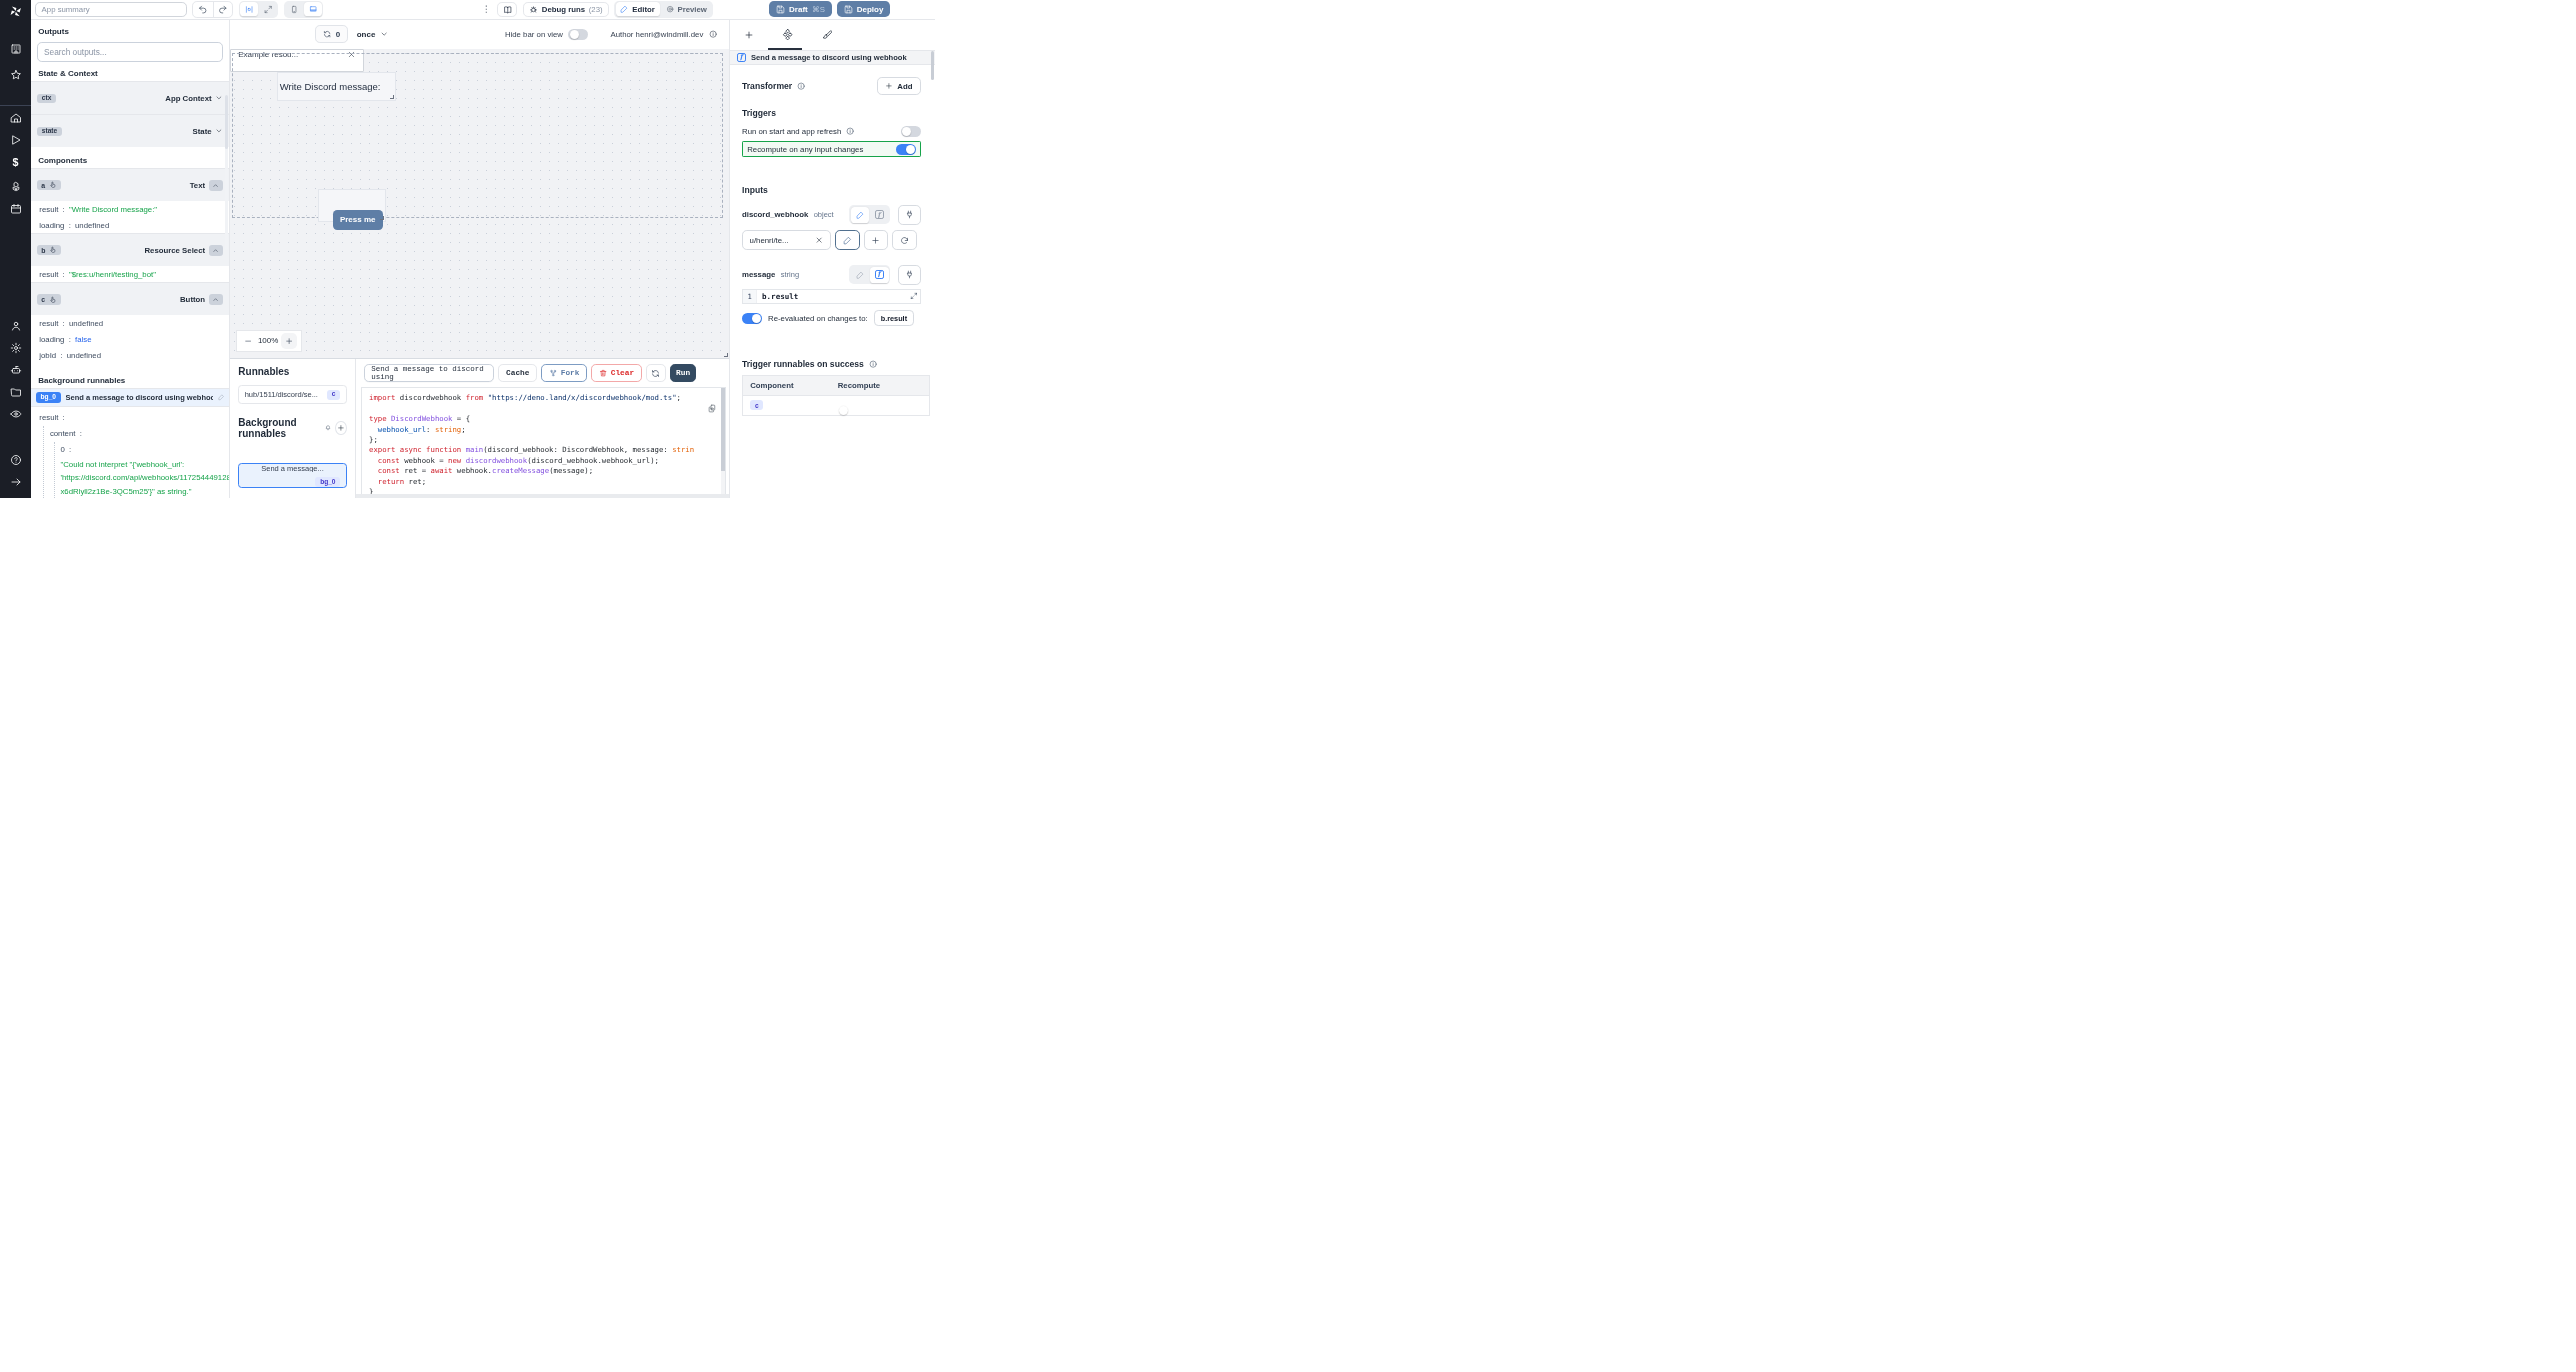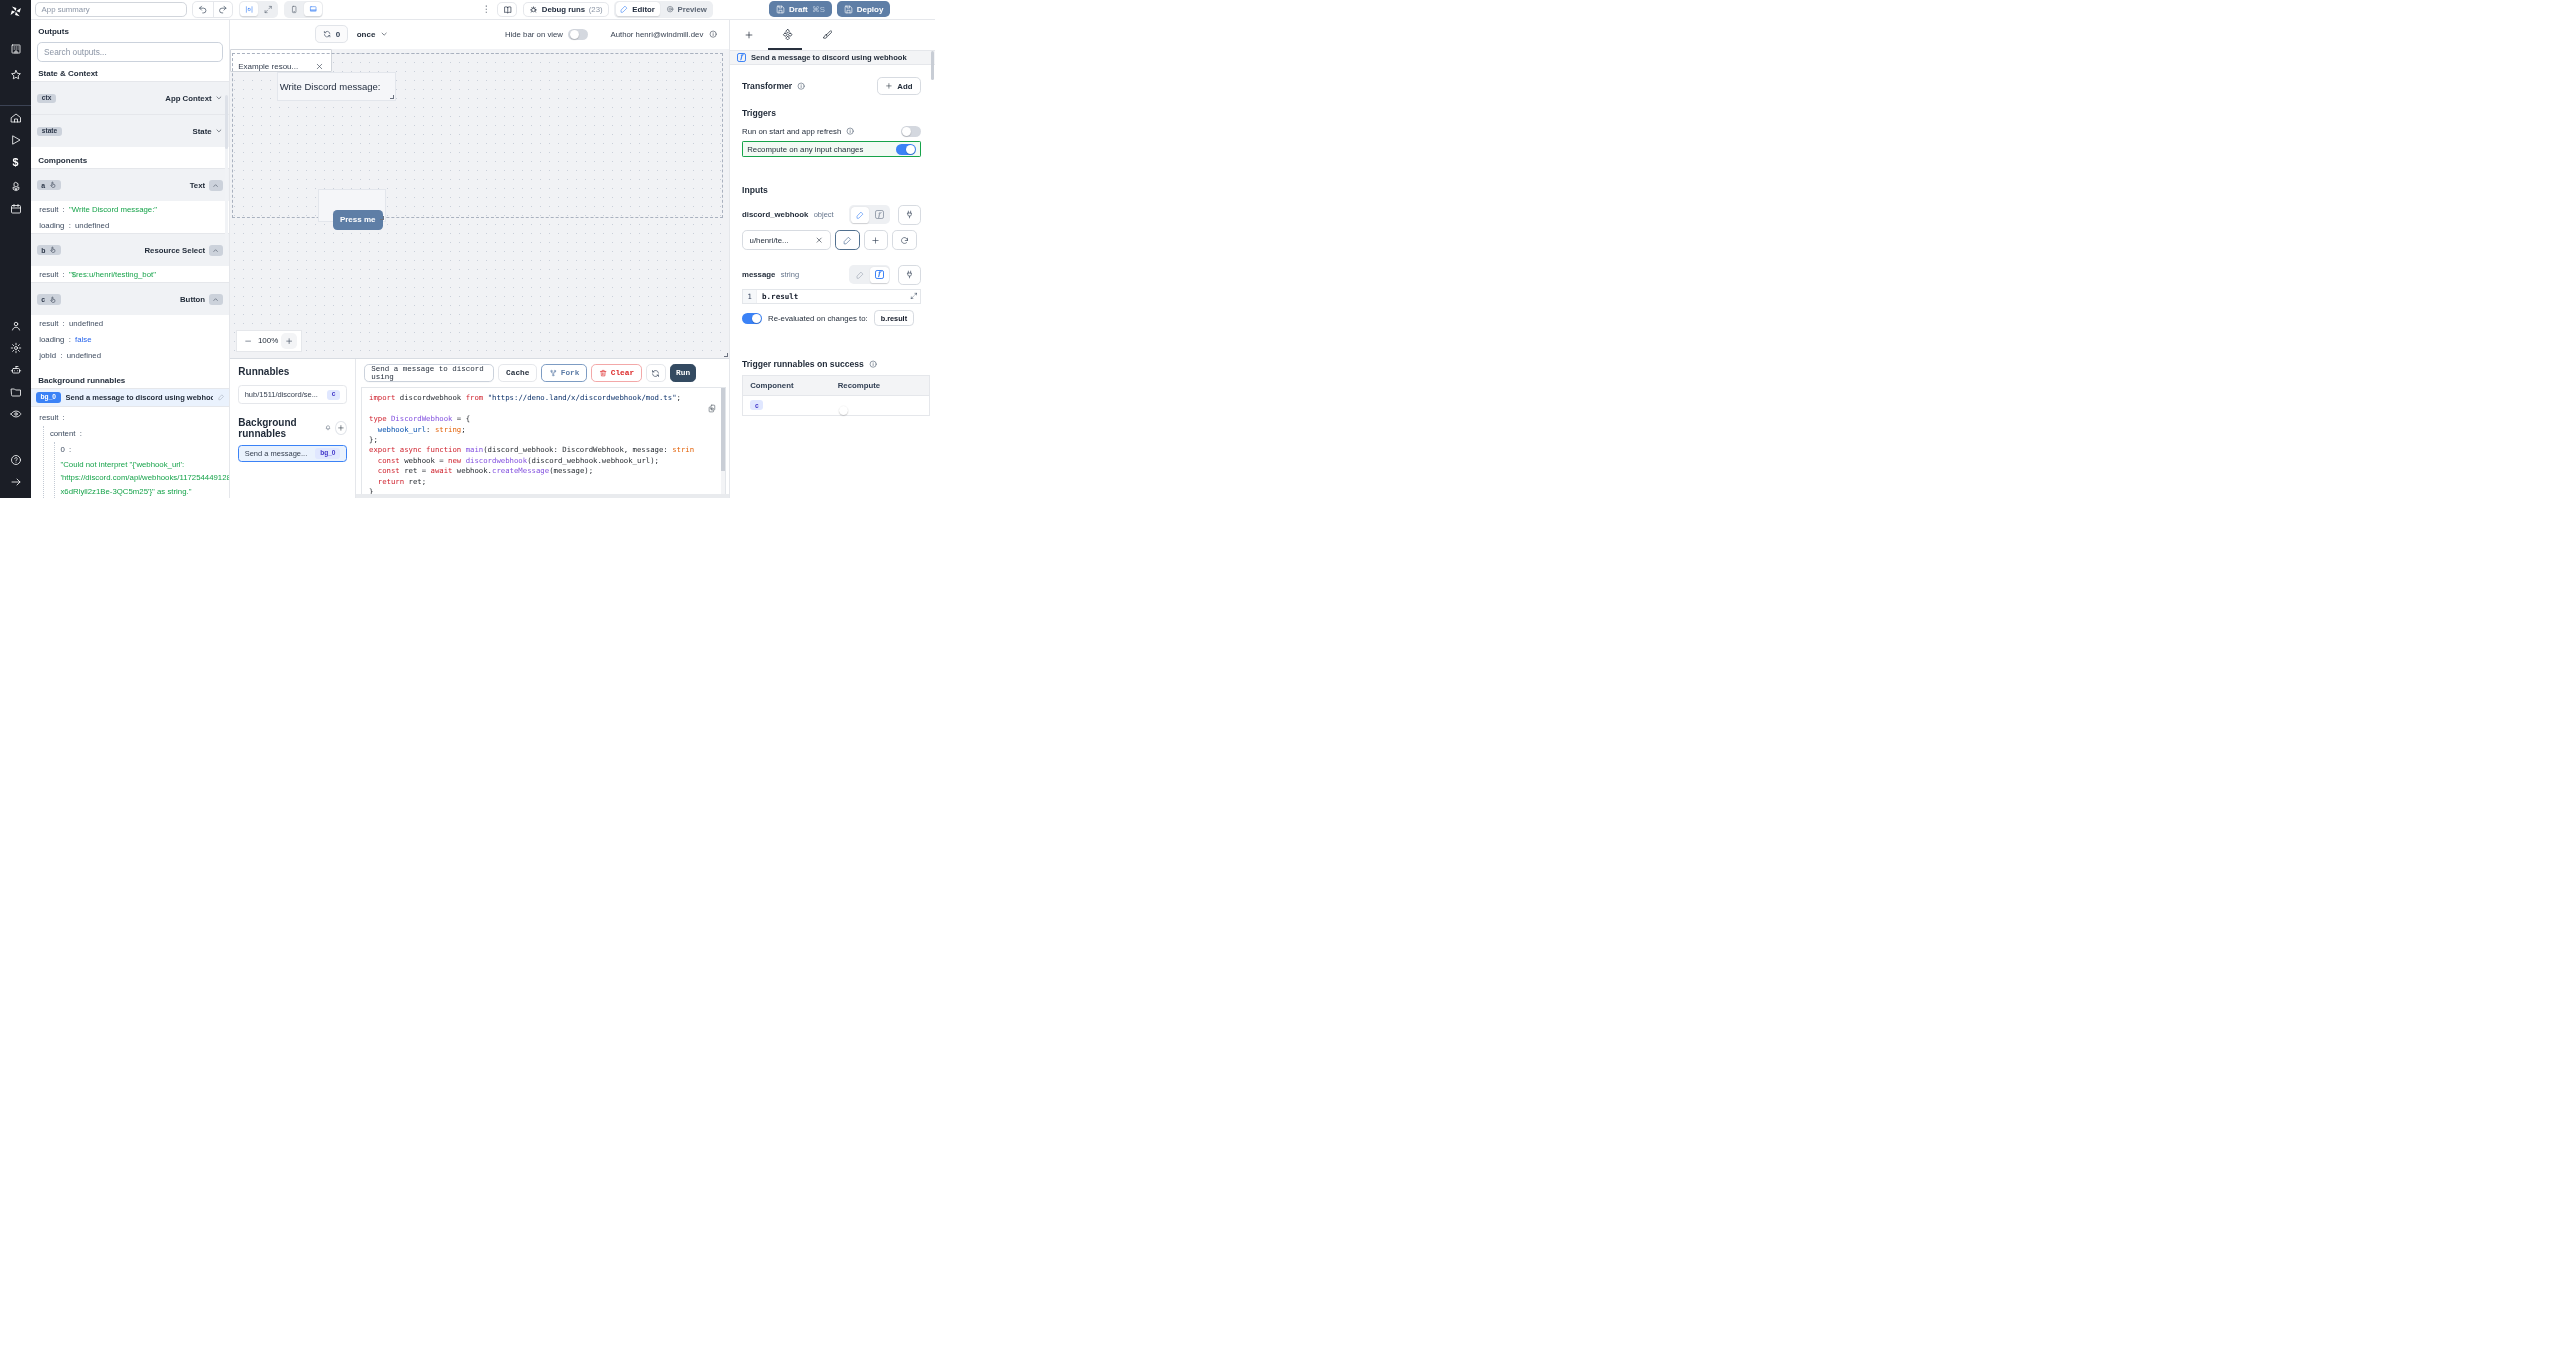--- a/index.html
+++ b/index.html
@@ -65,38 +65,38 @@
   .tgl{width:20px;height:11.3px;border-radius:6px;background:#d4d8df;position:relative;flex:0 0 auto;}
   .tgl::after{content:"";position:absolute;width:9px;height:9px;border-radius:50%;background:#fff;top:1.2px;left:1.2px;box-shadow:0 0.6px 1.2px rgba(0,0,0,.3);}
   .tgl.on{background:#3b82f6;}
   .tgl.on::after{left:10px;}
   #canvas{left:230px;top:49px;width:499px;height:309px;background:#f1f2f5;background-image:radial-gradient(circle,#c9cfd9 0.7px,transparent 0.7px);background-size:9px 9px;overflow:hidden;}
   #app-frame{position:absolute;left:2.4px;top:4.2px;width:491px;height:165px;border:0.6px dashed #a9b1bf;}
   .cmp-sel{position:absolute;background:#f5f6f9;outline:0.6px solid #e3e6ec;}
   .handle{position:absolute;right:1.2px;bottom:1.2px;width:4.2px;height:4.2px;border-right:1.2px solid #6b7280;border-bottom:1.2px solid #6b7280;}
   #cmp-text{left:48px;top:24px;width:117px;height:27px;display:flex;align-items:center;}
   #cmp-text .txt{font-size:9.5px;color:#1e293b;padding-left:1.8px;}
-  #cmp-select{left:173px;top:28px;width:102px;height:22.7px;background:#fff;border:0.6px solid #d1d5db;border-radius:1px;display:flex;align-items:flex-end;padding:0 7.2px;}
+  #cmp-select{left:173px;top:28px;width:134px;height:22.7px;background:#fff;border:0.6px solid #d1d5db;border-radius:1px;display:flex;align-items:flex-start;padding:0 7.2px;}
   #cmp-select .txt{font-size:8px;color:#374151;}
   #cmp-select .x{margin-left:auto;color:#3f4a5a;}
   #cmp-btnwrap{left:89px;top:141px;width:66px;height:31px;}
   #press-btn{position:absolute;left:13.7px;top:20px;width:50px;height:19.7px;background:#5e7ea6;border-radius:4.2px;color:#fff;font-size:8px;font-weight:700;display:flex;align-items:center;justify-content:center;}
   #zoombar{position:absolute;left:6px;top:281px;width:66px;height:21.5px;background:#fff;border:0.6px solid #e5e7eb;display:flex;align-items:center;justify-content:space-between;padding:0 3.6px;}
   #zoombar .z{font-size:8px;color:#1f2937;}
   #zoombar .plus{width:16px;height:16px;background:#f3f4f6;border-radius:4.8px;display:flex;align-items:center;justify-content:center;color:#334155;}
 
   
   #bottompanel{left:230px;top:358px;width:499px;height:140px;background:#fff;border-top:0.6px solid #d8dce2;}
   #runnables{position:absolute;left:0;top:0;width:126px;height:140px;border-right:0.6px solid #e5e7eb;padding:7.2px 8.3px;}
   .bp-h{font-size:10px;font-weight:700;color:#1f2937;}
   .run-item{margin-top:8.3px;height:18.5px;border:0.6px solid #e5e7eb;border-radius:3.6px;display:flex;align-items:center;padding:0 5.4px;gap:4.8px;font-size:7.5px;color:#374151;background:#fff;}
   .badge-ind{background:#e0e7ff;color:#4338ca;font-weight:700;font-size:6.6px;padding:1.8px 4.8px;border-radius:3px;line-height:1;}
   .bg-title-row{margin-top:13px;display:flex;align-items:center;gap:3px;}
   .plus-circle{margin-left:1.2px;width:14.3px;height:14.3px;border:0.6px solid #e2e5ea;border-radius:50%;display:flex;align-items:center;justify-content:center;color:#1f2937;background:#fff;}
-  .run-item.sel{margin-top:6px;border:1.2px solid #3b82f6;background:#eaf2fd;height:17px;}
+  .run-item.sel{margin-top:24px;border:1.2px solid #3b82f6;background:#eaf2fd;height:25px;flex-direction:column;}
   #editor{position:absolute;left:126px;top:0;width:373px;height:140px;}
   #ed-toolbar{display:flex;align-items:center;gap:4.2px;padding:5.4px 6px 4.8px 8.3px;font-family:Liberation Mono, monospace;}
   #ed-name{width:130px;height:18px;border:0.6px solid #cbd2dc;border-radius:4.8px;display:flex;align-items:center;padding:0 6px;font-size:7.5px;color:#1f2937;box-shadow:0 0.6px 0.6px rgba(0,0,0,.04);}
   .ed-btn{height:18px;border:0.6px solid #e5e7eb;border-radius:4.8px;background:#fff;display:flex;align-items:center;justify-content:center;gap:3.6px;padding:0 6.6px;font-size:7.8px;font-weight:700;color:#1f2937;}
   .ed-btn.fork{border-color:#7d9cc3;color:#5b7ba6;}
   .ed-btn.clear{border-color:#f3a8a8;color:#dc2626;}
   .ed-btn.icon-only{width:20px;padding:0;color:#334155;}
   .ed-btn.run{background:#334a61;border-color:#334a61;color:#fff;width:26px;font-weight:700;}
   #code-wrap{position:absolute;left:4.8px;top:28px;right:3px;bottom:3.6px;border:0.6px solid #e3e6ea;background:#fff;overflow:hidden;}
   #code-block{font-family:"DejaVu Sans Mono",monospace;font-size:7.3px;line-height:10.4px;padding:5.4px 0 0 7.2px;white-space:pre;}

